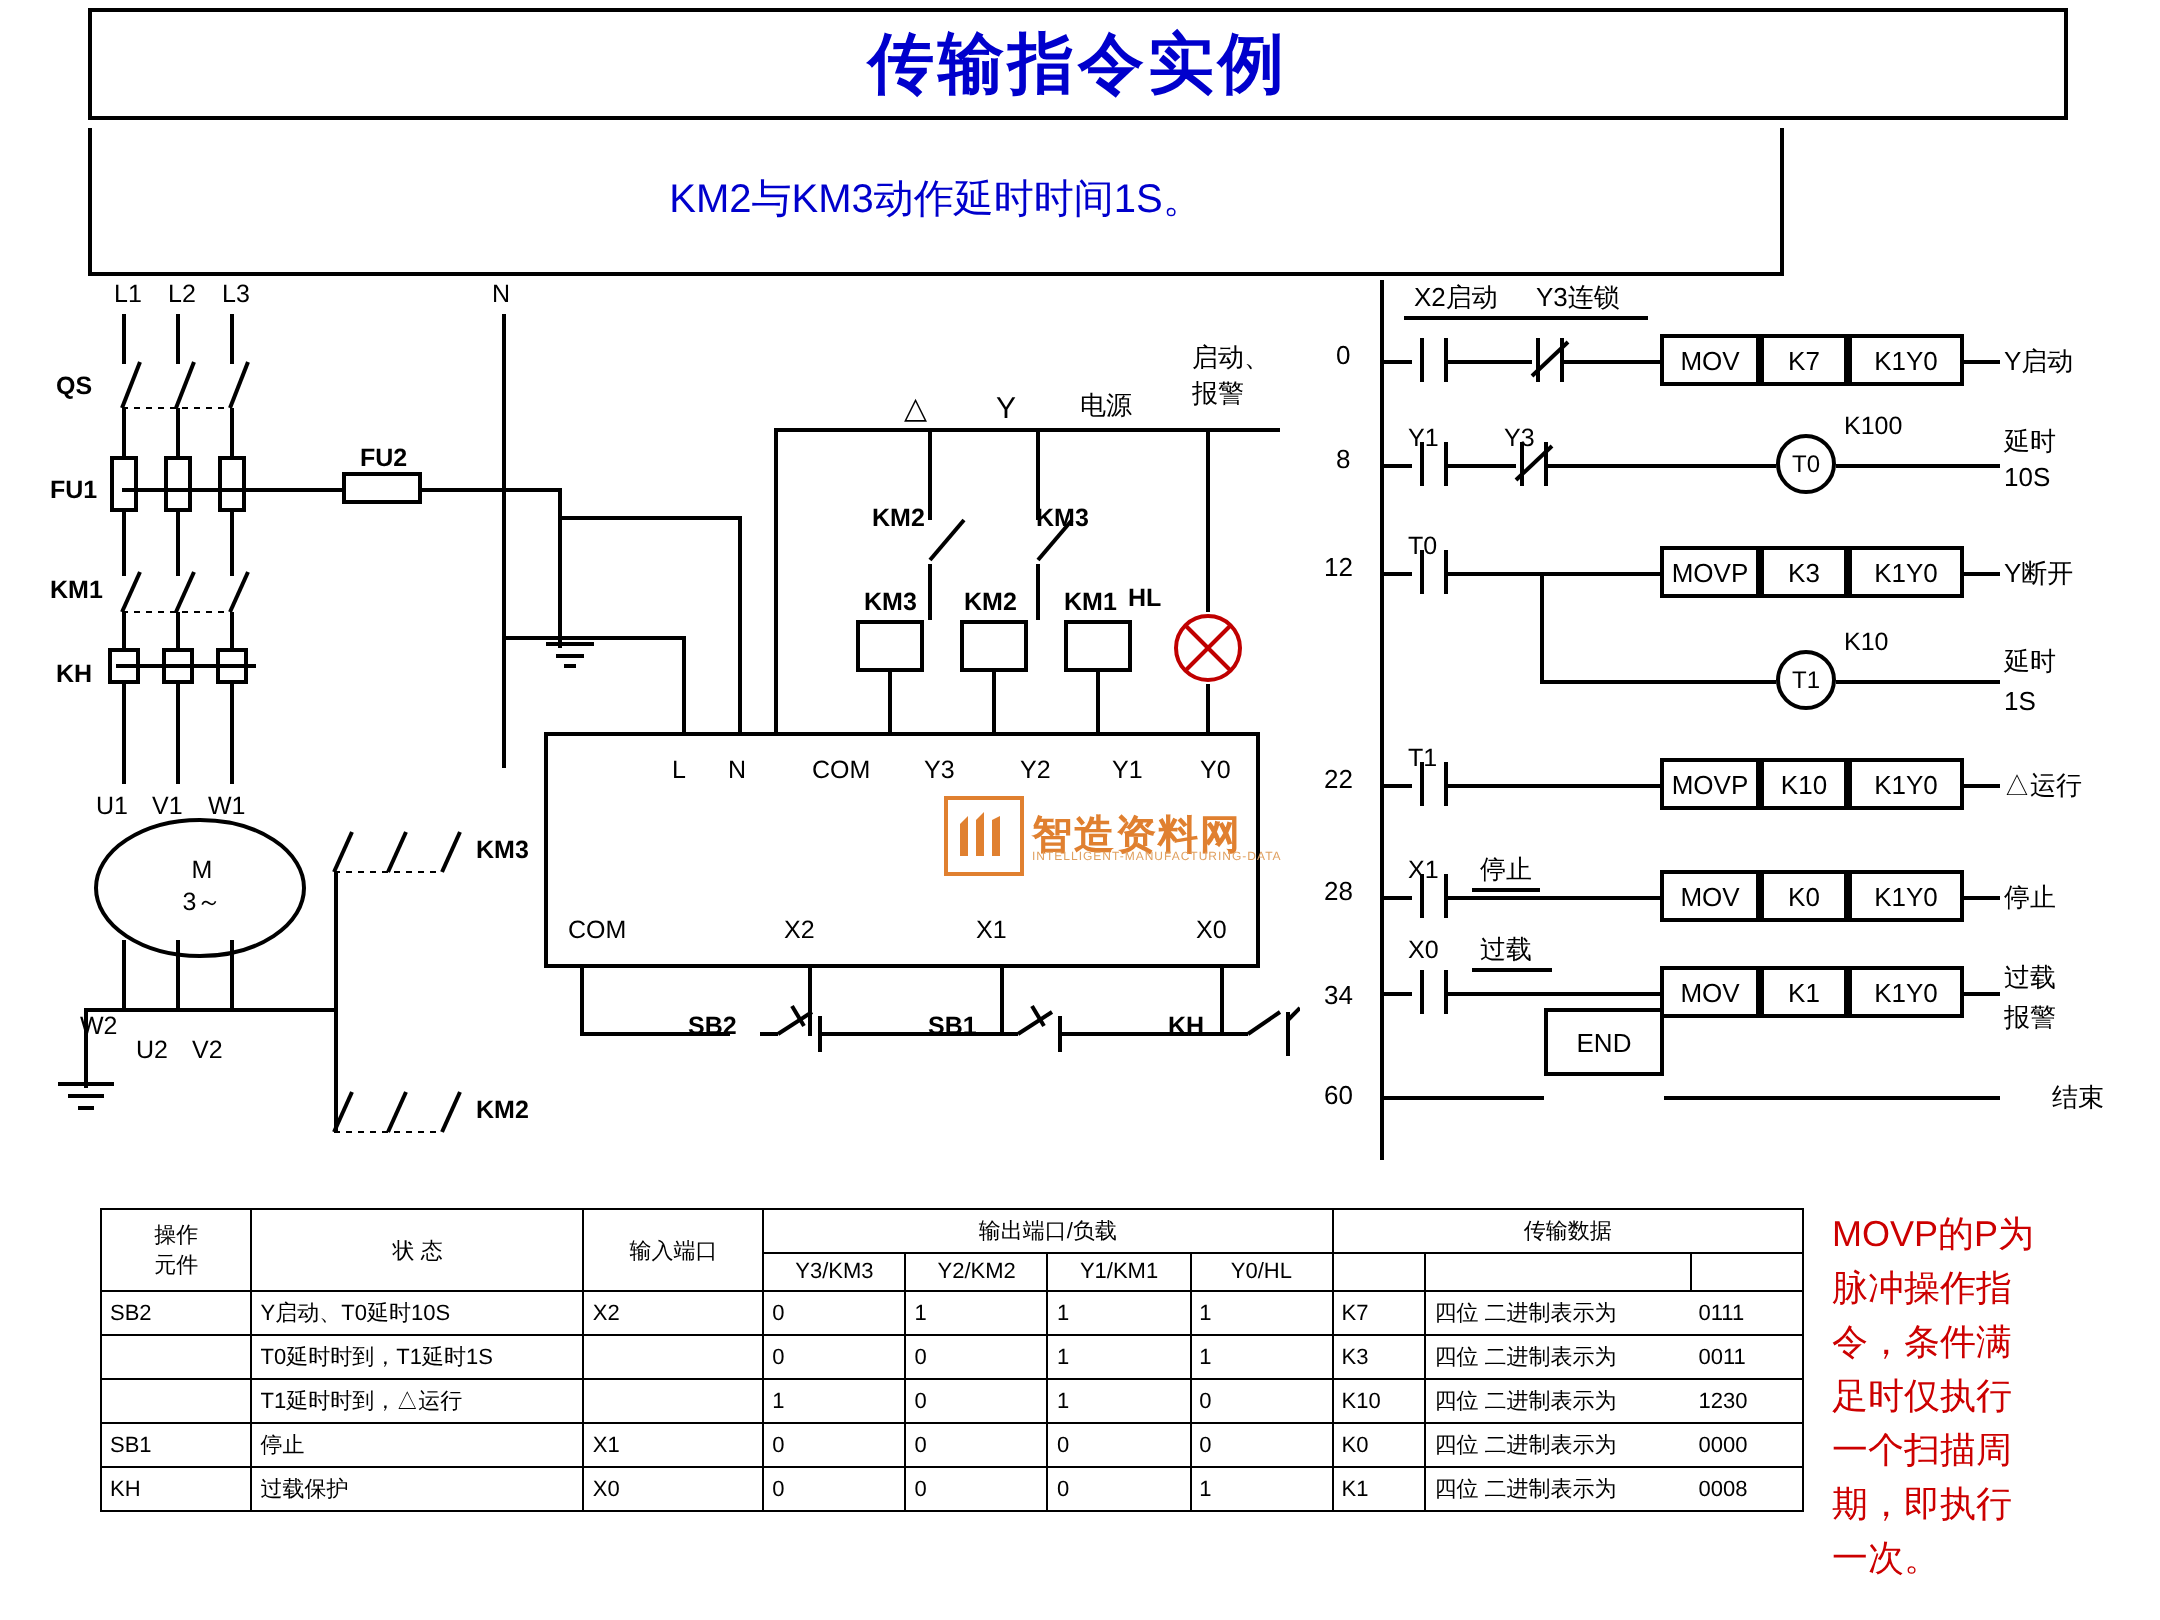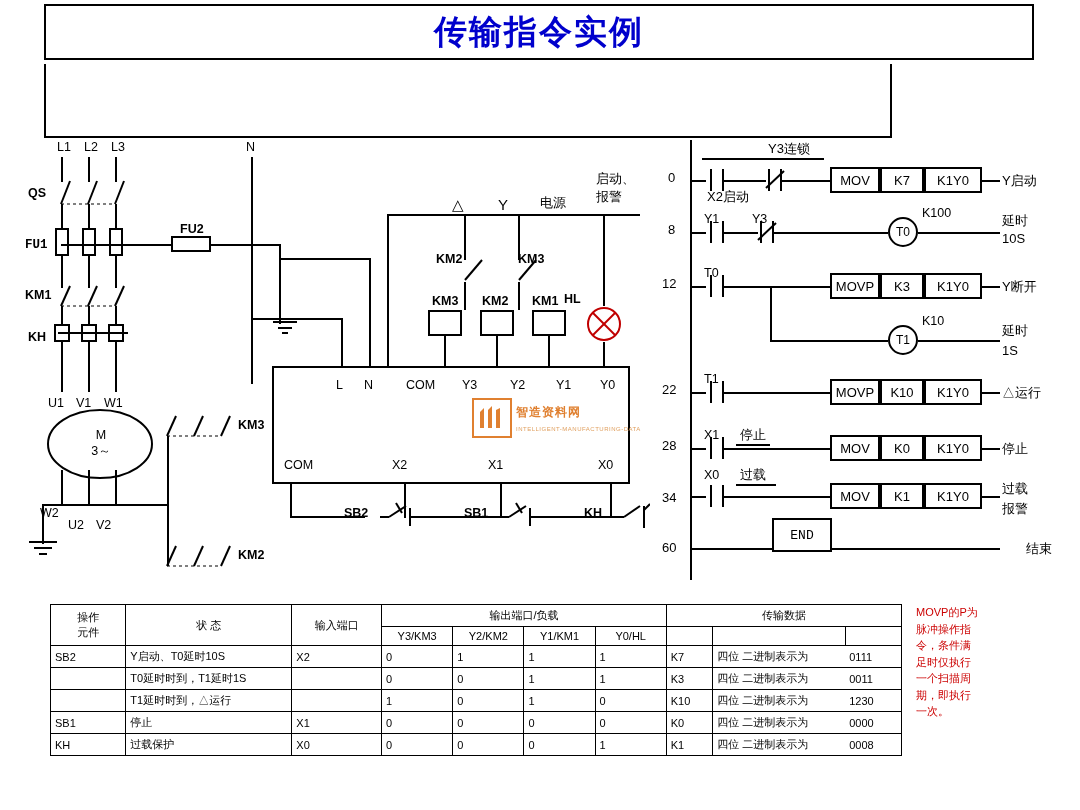--- a/index.html
+++ b/index.html
@@ -79,34 +79,35 @@
     font-weight: normal;
     color: #000;
     vertical-align: middle;
   }
   .c { text-align: center; }
   .bin { color: #cc0000; font-weight: bold; }
 
   
   #note {
     left: 916px; top: 604px; width: 150px;
-    color: #cc0000; font-size: 11px; line-height: 1.5;
+    color: #cc0000; font-size: 18px; line-height: 1.5;
   }
   
   #watermark { left: 472px; top: 396px; width: 170px; height: 44px; }
-  #wm-text { font-size: 12px; color:#e08030; font-weight: bold; letter-spacing:1px;}
+  #wm-text { font-size: 20px; color:#e08030; font-weight: bold; letter-spacing:1px;}
   #wm-sub { font-size: 6px; color:#e0a060; letter-spacing:0.5px;}
 </style>
 </head>
 <body>
 
 <div class="abs" id="title-box">
   <div id="title-text">传输指令实例</div>
 </div>
 <div class="abs" id="subtitle-box">
+  <div>KM2与KM3动作延时时间1S。</div>
 </div>
 
 <div>
 
   <div class="abs lbl" style="left:57px;  top:140px;">L1</div>
   <div class="abs lbl" style="left:84px;  top:140px;">L2</div>
   <div class="abs lbl" style="left:111px; top:140px;">L3</div>
   <div class="abs lbl" style="left:246px; top:140px;">N</div>
 
   <div class="abs wire v" style="left:61px;  top:157px; height:25px;"></div>
@@ -117,21 +118,21 @@
   <svg class="abs" style="left:52px; top:178px;" width="80" height="32">
     <line x1="9" y1="26" x2="18" y2="3" stroke="#000" stroke-width="2"></line>
     <line x1="36" y1="26" x2="45" y2="3" stroke="#000" stroke-width="2"></line>
     <line x1="63" y1="26" x2="72" y2="3" stroke="#000" stroke-width="2"></line>
     <line x1="9" y1="26" x2="63" y2="26" stroke="#000" stroke-width="1" stroke-dasharray="3,3"></line>
   </svg>
   <div class="abs wire v" style="left:61px;  top:204px; height:24px;"></div>
   <div class="abs wire v" style="left:88px;  top:204px; height:24px;"></div>
   <div class="abs wire v" style="left:115px; top:204px; height:24px;"></div>
 
-  <div class="abs lbl b" style="left:25px; top:238px;font-family:Liberation Mono, monospace;">FU1</div>
+  <div class="abs lbl b" style="left:25px; top:238px;">FU1</div>
   <div class="abs box-o" style="left:55px;  top:228px; width:14px; height:28px;"></div>
   <div class="abs box-o" style="left:82px;  top:228px; width:14px; height:28px;"></div>
   <div class="abs box-o" style="left:109px; top:228px; width:14px; height:28px;"></div>
 
   <div class="abs wire v" style="left:61px;  top:256px; height:32px;"></div>
   <div class="abs wire v" style="left:88px;  top:256px; height:32px;"></div>
   <div class="abs wire v" style="left:115px; top:256px; height:32px;"></div>
 
   <div class="abs wire h" style="left:61px; top:244px; width:110px;"></div>
   <div class="abs lbl b" style="left:180px; top:222px;">FU2</div>
@@ -313,21 +314,21 @@
     <rect x="1" y="1" width="38" height="38" fill="none" stroke="#e08030" stroke-width="2"></rect>
     <path d="M8 30 L8 14 L12 10 L12 30 Z M16 30 L16 12 L20 8 L20 30 Z M24 30 L24 12 L28 10 L28 30 Z" fill="#e08030"></path>
   </svg>
   <div class="abs" id="wm-text" style="left:44px; top:8px;">智造资料网</div>
   <div class="abs" id="wm-sub" style="left:44px; top:30px;">INTELLIGENT-MANUFACTURING-DATA</div>
 </div>
 
 <div>
   <div class="abs" id="ladder-sep"></div>
 
-  <div class="abs lbl cn" style="left:707px; top:142px;margin-top:48px;">X2启动</div>
+  <div class="abs lbl cn" style="left:707px; top:142px;">X2启动</div>
   <div class="abs lbl cn" style="left:768px; top:142px;">Y3连锁</div>
   <div class="abs wire h" style="left:702px; top:158px; width:122px;"></div>
 
   <div class="abs rung-num" style="left:668px; top:170px;">0</div>
   <div class="abs wire h" style="left:692px; top:180px; width:14px;"></div>
   <svg class="abs" style="left:706px; top:168px;" width="24" height="24">
     <line x1="5" y1="1" x2="5" y2="23" stroke="#000" stroke-width="2"></line>
     <line x1="17" y1="1" x2="17" y2="23" stroke="#000" stroke-width="2"></line>
   </svg>
   <div class="abs wire h" style="left:724px; top:180px; width:42px;"></div>
@@ -428,21 +429,21 @@
   <div class="abs wire h" style="left:724px; top:496px; width:106px;"></div>
   <div class="abs instr" style="left:830px; top:483px; width:50px;">MOV</div>
   <div class="abs instr" style="left:880px; top:483px; width:44px;">K1</div>
   <div class="abs instr" style="left:924px; top:483px; width:58px;">K1Y0</div>
   <div class="abs wire h" style="left:982px; top:496px; width:18px;"></div>
   <div class="abs lbl cn" style="left:1002px; top:482px;">过载</div>
   <div class="abs lbl cn" style="left:1002px; top:502px;">报警</div>
 
   <div class="abs rung-num" style="left:662px; top:540px;">60</div>
   <div class="abs wire h" style="left:692px; top:548px; width:80px;"></div>
-  <div class="abs instr" style="left:772px; top:518px; width:60px; height:34px;font-family:Liberation Mono, monospace;">END</div>
+  <div class="abs instr" style="left:772px; top:504px; width:60px; height:34px;">END</div>
   <div class="abs wire h" style="left:832px; top:548px; width:168px;"></div>
   <div class="abs lbl cn" style="left:1026px; top:542px;">结束</div>
 </div>
 
 <table class="abs" id="data-table">
   <tbody>
     <tr>
       <td rowspan="2" class="c" style="width:64px;">
         <div>操作</div>
         <div>元件</div>

